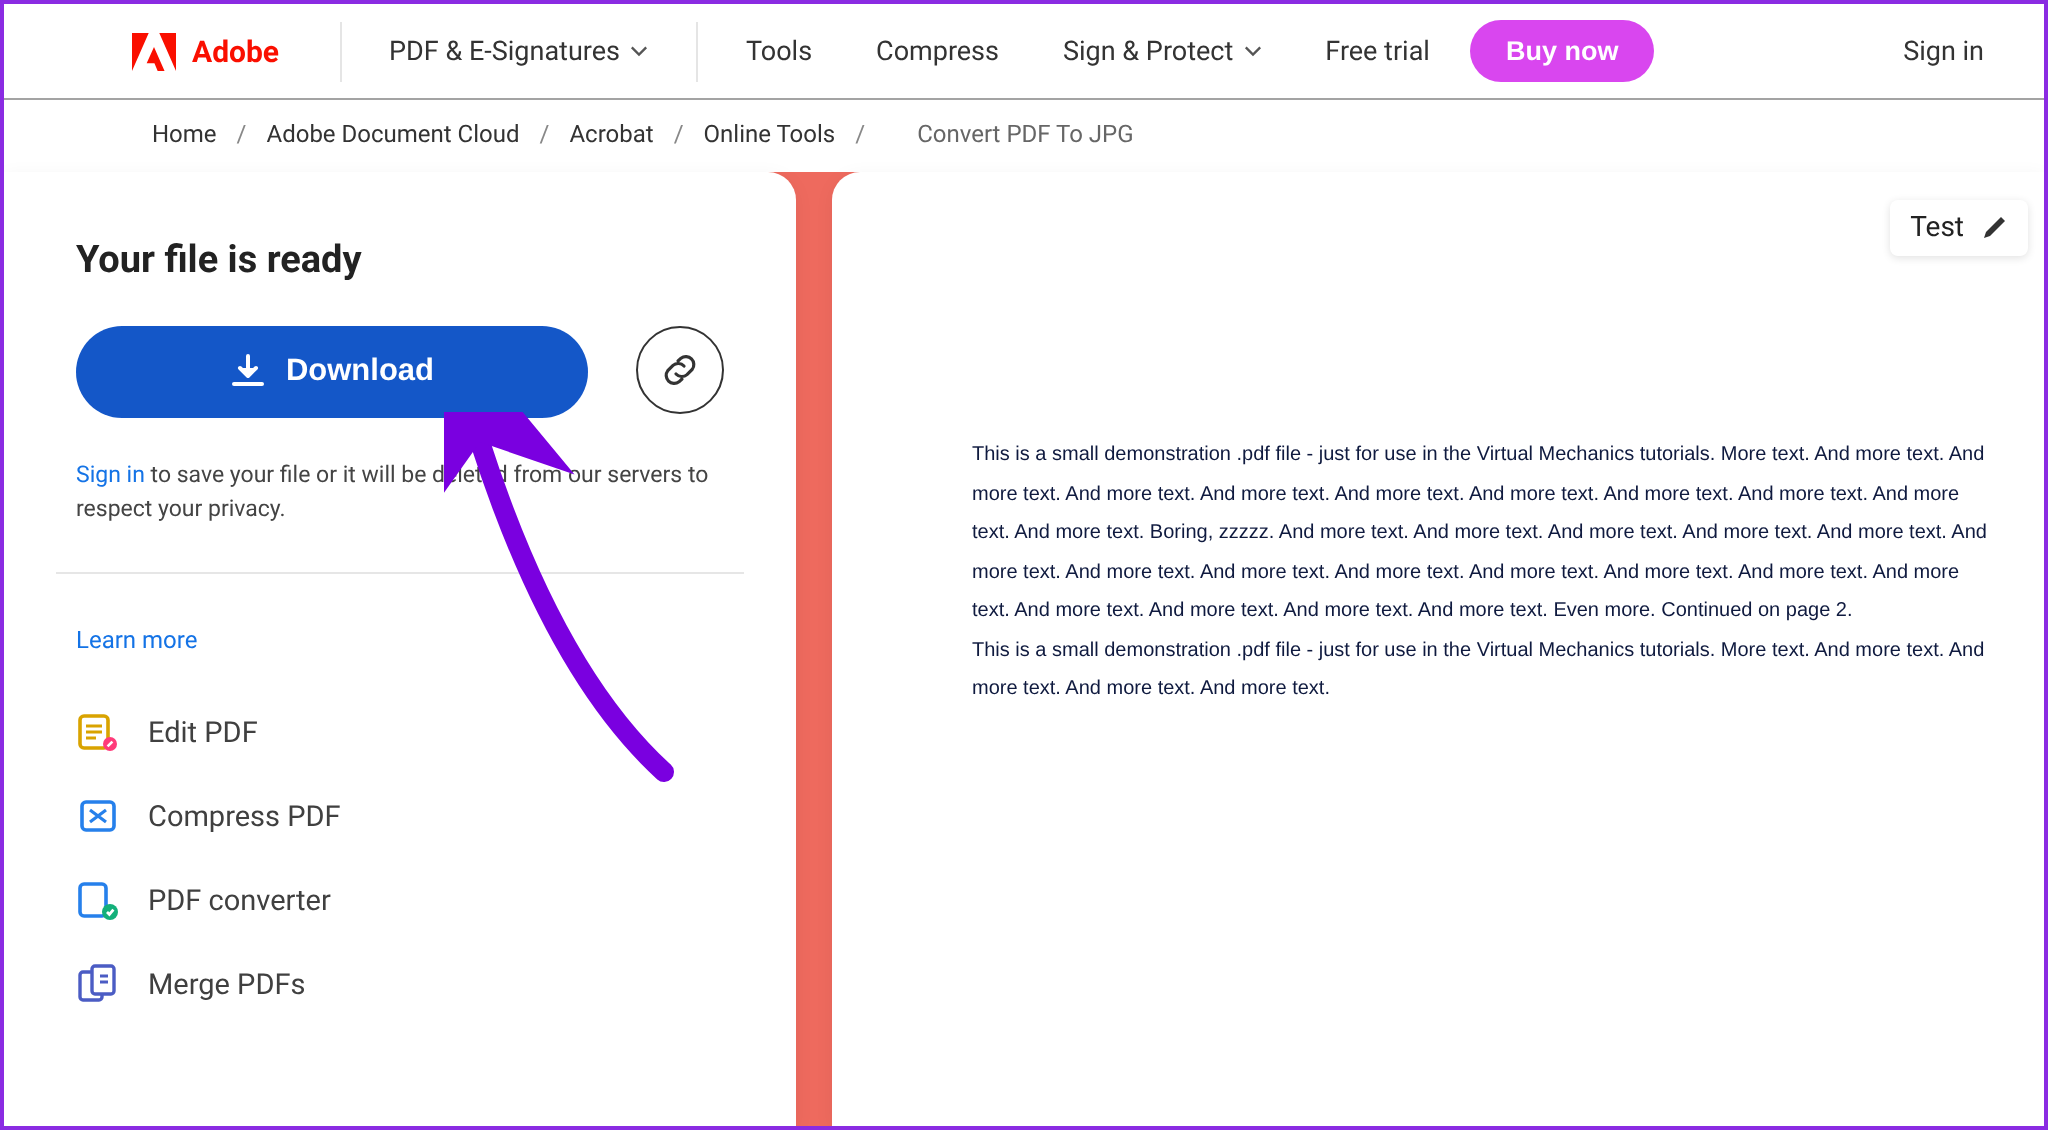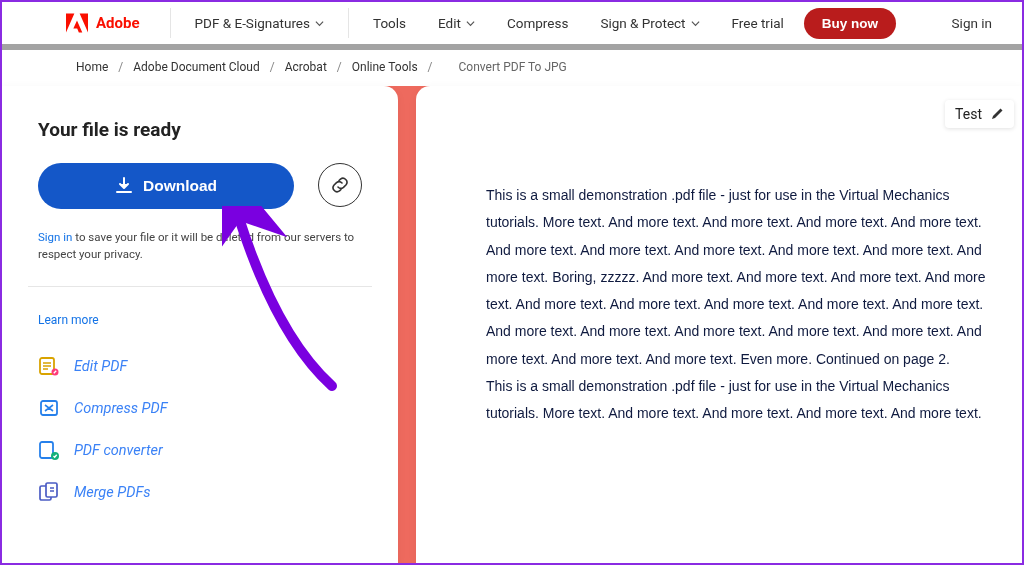--- a/index.html
+++ b/index.html
@@ -1,28 +1,28 @@
 <!DOCTYPE html>
 <html><head>
 <meta charset="utf-8">
 <style>
   * { box-sizing: border-box; margin: 0; padding: 0; }
   body { font-family: -apple-system, BlinkMacSystemFont, "Segoe UI", Roboto, Arial, sans-serif; background: #fff; width: 1024px; height: 565px; overflow: hidden; border: 2px solid #8a2be2; position: relative; }
 
   
-  .topnav { display: flex; align-items: center; height: 48px; padding: 0 20px 0 64px; background: #fff; border-bottom: 6px solid #a3a3a3; gap: 8px; }
+  .topnav { display: flex; align-items: center; height: 48px; padding: 0 20px 0 64px; background: #fff; border-bottom: 1px solid #a3a3a3; gap: 8px; }
   .brand { display: flex; align-items: center; gap: 8px; margin-right: 18px; }
   .brand svg { width: 22px; height: 20px; }
   .brand-name { color: #fa0f00; font-weight: 700; font-size: 15px; }
   .nav-item { display: flex; align-items: center; gap: 5px; font-size: 13.5px; color: #333; padding: 0 12px; height: 48px; cursor: pointer; position: relative; }
   .nav-item.active::after { content: ""; position: absolute; bottom: 0; left: 10px; right: 10px; height: 2px; background: #222; }
   .nav-item .chev { width: 9px; height: 9px; }
   .nav-sep { width: 1px; height: 30px; background: #e5e5e5; margin: 0 4px; }
   .spacer { flex: 1; }
-  .buy-btn { background: #b91c1c; color: #fff; font-weight: 700; font-size: 13.5px; border: none; border-radius: 18px; padding: 8px 18px; cursor: pointer; }
+  .buy-btn { background: #d946ef; color: #fff; font-weight: 700; font-size: 13.5px; border: none; border-radius: 18px; padding: 8px 18px; cursor: pointer; }
   .signin-top { color: #333; font-size: 13.5px; cursor: pointer; padding: 0 10px; }
 
   
   .breadcrumb { display: flex; align-items: center; gap: 10px; height: 34px; padding: 0 0 0 74px; font-size: 12px; color: #333; background: #fff; }
   .breadcrumb span { cursor: pointer; }
   .breadcrumb .sep { color: #888; cursor: default; }
   .breadcrumb .last { color: #666; cursor: default; padding-left: 16px; }
 
   
   .stage { position: absolute; top: 84px; left: 0; right: 0; bottom: 0; background: #ee6a5e; padding: 22px 17px 0 24px; }
@@ -33,27 +33,27 @@
   .dl-row { display: flex; gap: 24px; margin-bottom: 20px; }
   .download-btn { flex: 1; background: #1457c8; color: #fff; font-weight: 700; font-size: 15.5px; border: none; border-radius: 26px; height: 46px; display: flex; align-items: center; justify-content: center; gap: 10px; cursor: pointer; }
   .link-btn { width: 44px; height: 44px; border-radius: 50%; border: 1.5px solid #333; background: #fff; display: flex; align-items: center; justify-content: center; cursor: pointer; }
   .note { font-size: 11.5px; color: #444; line-height: 1.45; margin-bottom: 24px; }
   .note a { color: #1473e6; text-decoration: none; cursor: pointer; }
   .divider { border: none; border-top: 1px solid #e6e6e6; margin: 0 -10px 22px; }
   .promo { font-size: 17px; color: #222; margin-bottom: 6px; }
   .promo .bold { font-weight: 700; }
   .learn-link { font-size: 12px; color: #1473e6; text-decoration: none; cursor: pointer; display: inline-block; margin-bottom: 28px; }
   .tool-list { list-style: none; display: flex; flex-direction: column; gap: 20px; }
-  .tool-item { display: flex; align-items: center; gap: 14px; font-size: 14.5px; color: #3b82f6; cursor: pointer; font-style: italic; }
+  .tool-item { display: flex; align-items: center; gap: 14px; font-size: 14.5px; color: #404040; cursor: pointer; }
   .tool-item .ticon { width: 22px; height: 22px; display:flex; align-items:center; justify-content:center;}
 
   
   .card-right { position: absolute; top: 0; left: 414px; right: 0; bottom: 0; background: #fff; border-top-left-radius: 14px; padding: 20px 28px 0 70px; box-shadow: 0 2px 10px rgba(0,0,0,.05); overflow: hidden; }
   .file-badge { position: absolute; top: 14px; right: 8px; background: #fff; border-radius: 4px; padding: 6px 10px; display: flex; align-items: center; gap: 8px; font-size: 14px; color: #222; box-shadow: 0 1px 4px rgba(0,0,0,.12); cursor: pointer;}
-  .doc-text { margin-top: 76px; font-family: Arial, sans-serif; font-size: 14px; color: #0f1a3f; line-height: 1.95; max-width: 520px; }
+  .doc-text { margin-top: 112px; font-family: Arial, sans-serif; font-size: 10px; color: #0f1a3f; line-height: 1.95; max-width: 520px; }
   .doc-text p { margin: 0; }
   .doc-block { margin-bottom: 44px; }
 
   
   .arrow-wrap { position: absolute; top: 204px; left: 220px; width: 150px; height: 200px; pointer-events: none; }
 </style>
 </head>
 <body>
 
 <div class="topnav">
@@ -67,26 +67,20 @@
   <div class="nav-item">
     <span>PDF &amp; E-Signatures</span>
     <svg class="chev" viewBox="0 0 10 6">
         <path d="M1 1l4 4 4-4" stroke="#555" stroke-width="1.3" fill="none"></path>
       </svg>
   </div>
   <div class="nav-sep"></div>
   <div class="nav-item">
       <span>Tools</span>
     </div>
-  <div class="nav-item">
-    <span>Edit</span>
-    <svg class="chev" viewBox="0 0 10 6">
-        <path d="M1 1l4 4 4-4" stroke="#555" stroke-width="1.3" fill="none"></path>
-      </svg>
-  </div>
   <div class="nav-item">
       <span>Compress</span>
     </div>
   <div class="nav-item">
     <span>Sign &amp; Protect</span>
     <svg class="chev" viewBox="0 0 10 6">
         <path d="M1 1l4 4 4-4" stroke="#555" stroke-width="1.3" fill="none"></path>
       </svg>
   </div>
   <div class="nav-item">

